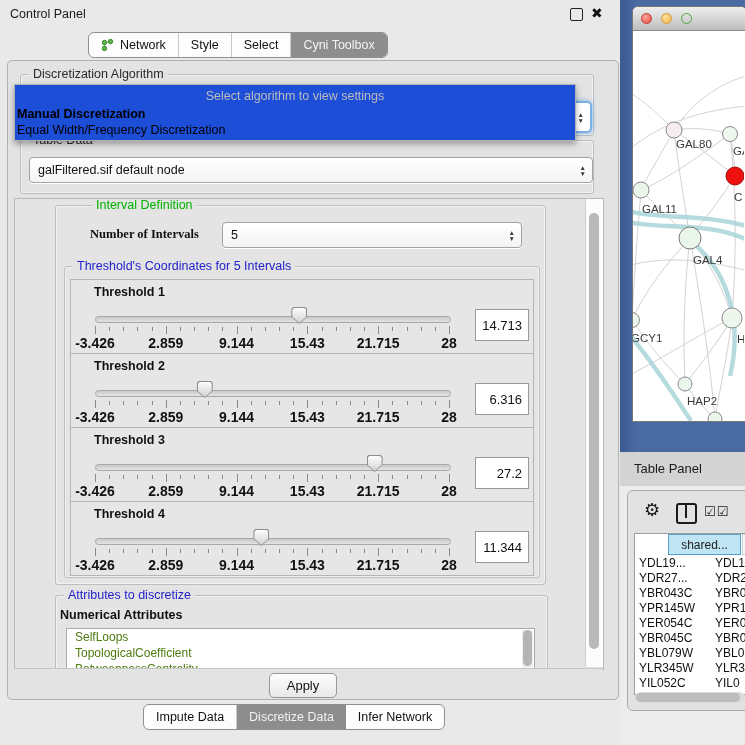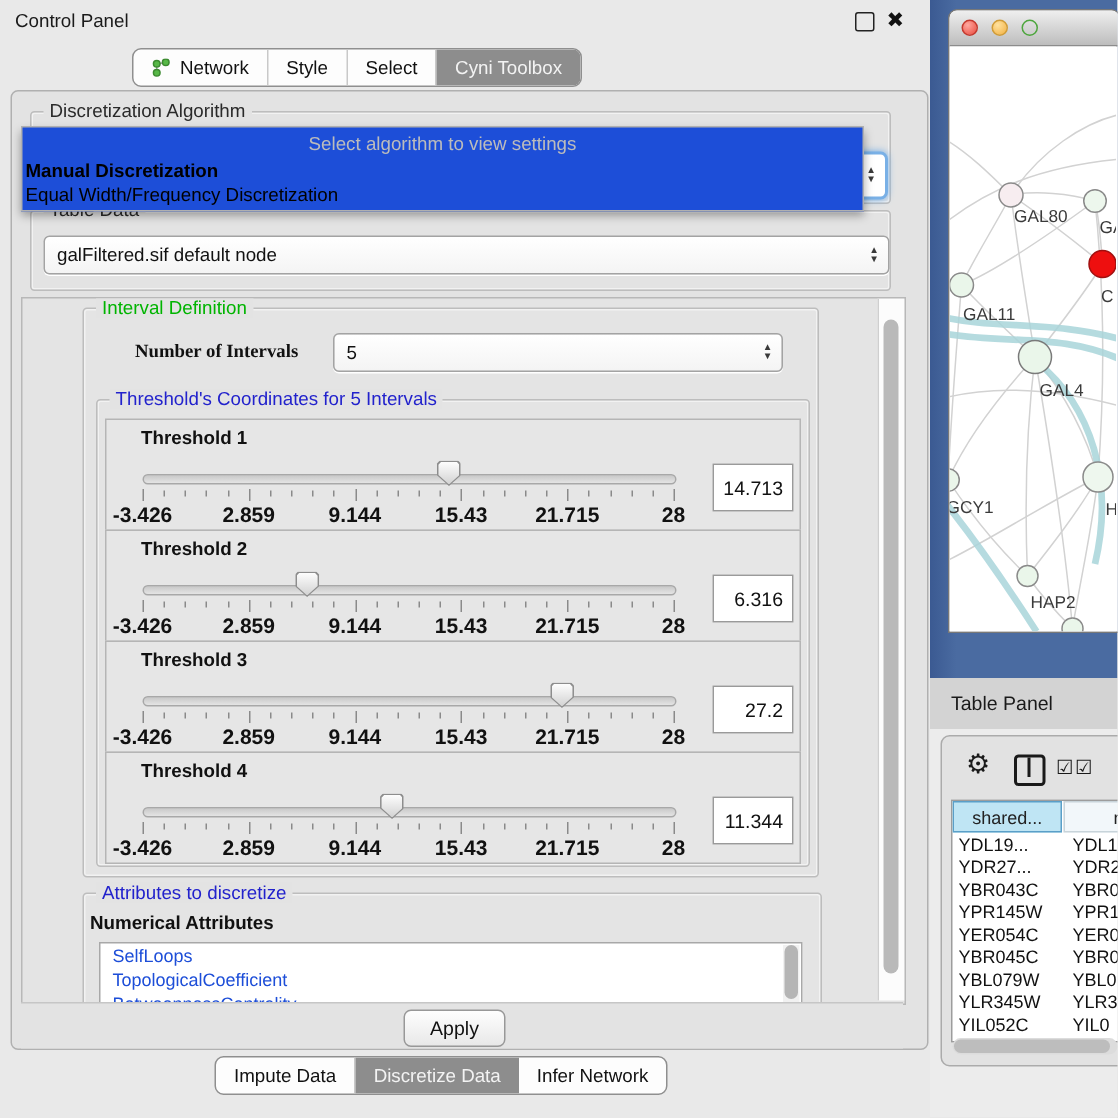--- a/index.html
+++ b/index.html
@@ -22,21 +22,21 @@
   .tab.sel{background:#8d8d8d;color:#f3f3f3;border-right:none;}
   #top-tabs{left:88px;top:32px;}
   #bottom-tabs{left:143px;top:704px;}
   .net-ico{width:13px;height:13px;margin-right:6px;}
   
   #main-panel{left:7px;top:60px;width:610px;height:638px;background:#e3e3e3;
               border:1px solid #b0b0b0;border-radius:5px;}
   .groupbox{border:1px solid #bdbdbd;border-radius:3px;box-shadow:inset 0 0 0 1px #f2f2f2;}
   .grouptitle{position:absolute;top:-8px;left:8px;background:#e3e3e3;padding:0 4px;
               font-size:12.5px;white-space:nowrap;}
-  .t-green{color:#00b400;}
+  .t-green{color:#00b400;margin-left:28px;}
   .t-blue{color:#2222cc;}
   .t-dark{color:#2a2a2a;}
   
   .combo{position:absolute;background:linear-gradient(#ffffff,#f4f4f4);
          border:1px solid #a3a3a3;border-radius:4px;display:flex;align-items:center;
          font-size:12.5px;color:#111;padding-left:8px;box-shadow:0 1px 0 #fff;}
   .stepper{position:absolute;right:6px;top:50%;transform:translateY(-50%);
            display:flex;flex-direction:column;align-items:center;color:#3a3a3a;
            font-size:6.5px;line-height:5.5px;}
   
@@ -72,21 +72,21 @@
                clip-path:polygon(12% 0,88% 0,100% 12%,100% 58%,50% 100%,0 58%,0 12%);}
   .tick{position:absolute;width:1px;background:#8a8a8a;}
   .tick-lab{position:absolute;width:50px;text-align:center;font-size:14px;font-weight:bold;color:#111;top:55px;}
   .thr-value{position:absolute;left:404px;top:29px;width:54px;height:32px;background:#fff;
              border:1px solid #9a9a9a;font-size:13px;display:flex;align-items:center;
              justify-content:flex-end;padding-right:6px;box-sizing:border-box;}
   
   #group-attrs{left:40px;top:396px;width:491px;height:90px;}
   #attrs-sub{left:4px;top:12px;font-size:12.5px;font-weight:bold;}
   #attr-list{left:10px;top:32px;width:467px;height:44px;background:#fff;border:1px solid #a8a8a8;overflow:hidden;}
-  .attr-item{font-size:12px;color:#1d4ed8;padding:1px 0 1px 8px;white-space:nowrap;}
+  .attr-item{font-size:12px;color:#4d7c0f;padding:1px 0 1px 8px;white-space:nowrap;}
   #attr-scroll{position:absolute;right:1px;top:1px;width:11px;height:42px;background:#f1f1f1;}
   #attr-thumb{position:absolute;left:1px;top:0;width:9px;height:36px;background:#b5b5b5;border-radius:5px;}
   
   #apply-row{left:14px;top:668px;width:588px;height:30px;background:#e3e3e3;border-top:1px solid #c6c6c6;}
   #apply-btn{left:269px;top:673px;width:66px;height:23px;background:linear-gradient(#fefefe,#e8e8e8);
              border:1px solid #989898;border-radius:5px;font-size:13px;display:flex;
              align-items:center;justify-content:center;}
   
   #desktop-blue{left:620px;top:0;width:125px;height:452px;
                 background:linear-gradient(90deg,#3b5a92,#4a6ba1 14%);}
@@ -104,21 +104,21 @@
   #tp-title{left:634px;top:461px;font-size:13px;color:#1a1a1a;}
   #table-panel{left:627px;top:490px;width:125px;height:219px;background:#e2e2e2;
                border:1px solid #ababab;border-radius:6px;}
   #gear-icon{left:16px;top:8px;font-size:18px;color:#1a1a1a;}
   #col-icon{left:48px;top:12px;width:17px;height:17px;border:2px solid #1a1a1a;border-radius:3px;}
   #col-icon::after{content:"";position:absolute;left:7px;top:0;width:2px;height:13px;background:#1a1a1a;}
   #check-icons{left:76px;top:13px;font-size:13px;color:#1a1a1a;letter-spacing:1px;}
   #node-table{left:6px;top:42px;width:118px;height:160px;background:#fff;
               border:1px solid #9d9d9d;overflow:hidden;}
   .th-cell{position:absolute;top:0;height:21px;font-size:12px;display:flex;
-           align-items:center;justify-content:center;box-sizing:border-box;}
+           align-items:center;justify-content:center;box-sizing:border-box;margin-left:33px;}
   #th-0{left:0;width:73px;background:#bfe5f4;border:1px solid #5a9fc8;color:#222;}
   #th-1{left:74px;width:80px;background:#f2f7fa;border:1px solid #c8d4da;color:#222;}
   #rows{position:absolute;left:0;top:22px;width:160px;}
   .trow{height:15px;font-size:12px;white-space:nowrap;display:flex;}
   .tc0{width:70px;padding-left:4px;overflow:hidden;}
   .tc1{width:80px;padding-left:6px;overflow:hidden;}
   #h-scroll{left:7px;top:201px;width:110px;height:11px;background:#dcdcdc;border-radius:6px;}
   #h-thumb{position:absolute;left:1px;top:1px;width:104px;height:9px;background:#bdbdbd;border-radius:5px;}
   svg text{font-family:"Liberation Sans","DejaVu Sans",sans-serif;}
 </style>

